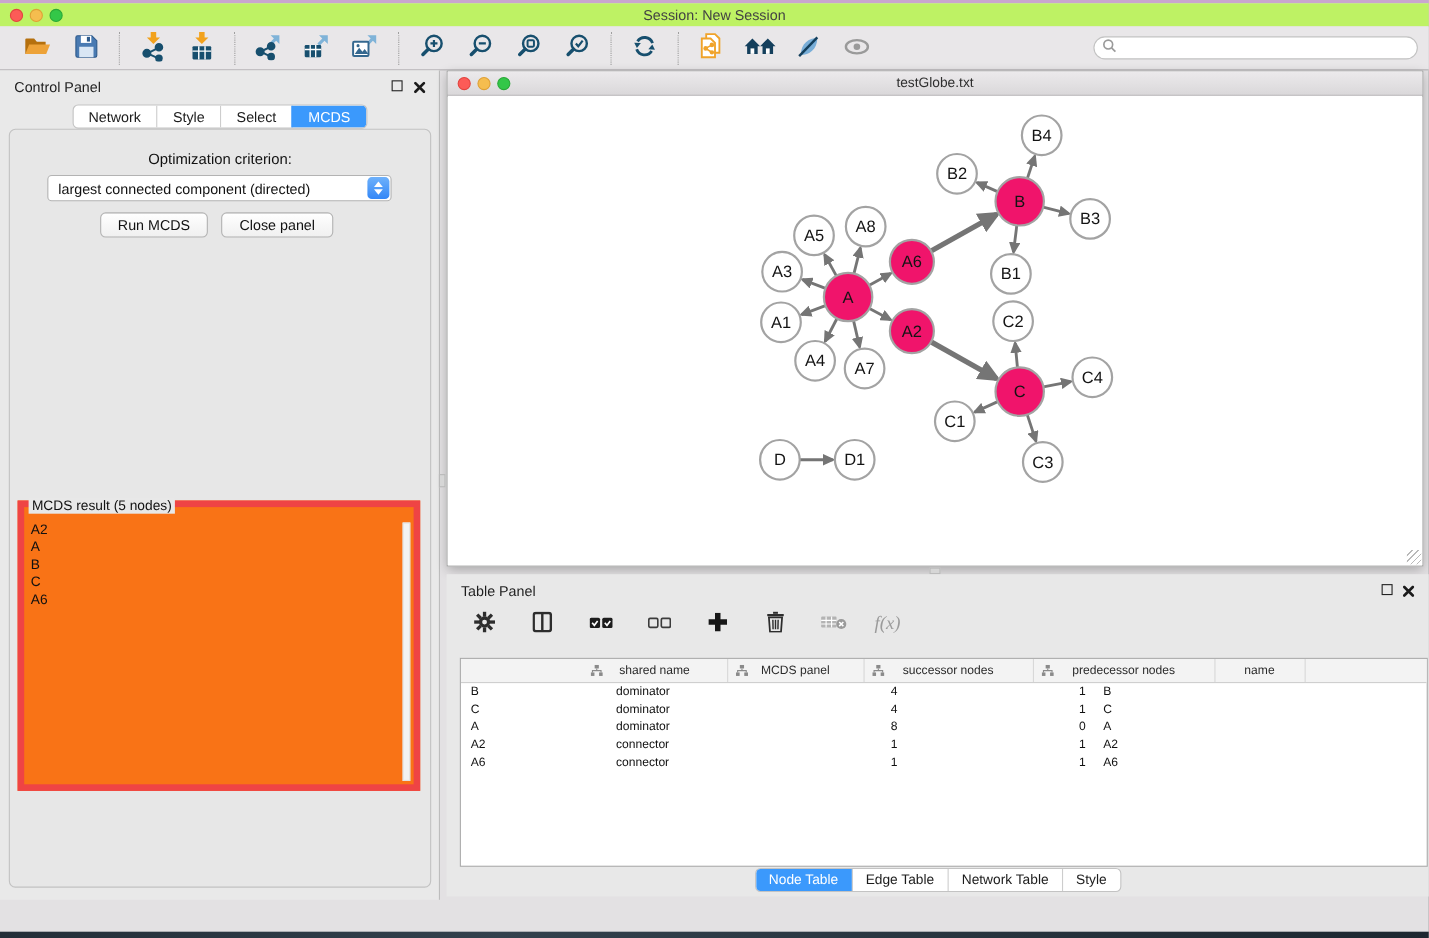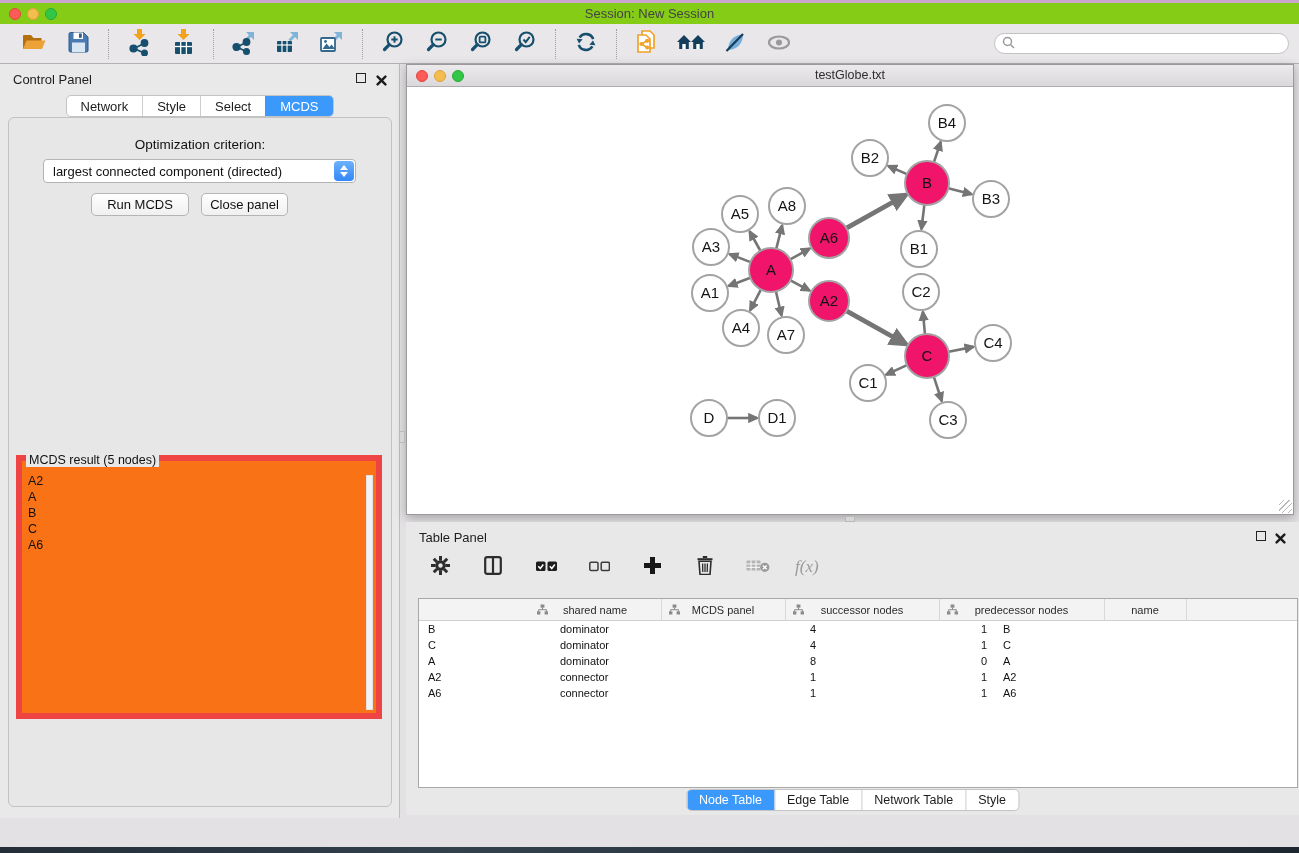--- a/index.html
+++ b/index.html
@@ -3,21 +3,21 @@
 <meta charset="utf-8">
 <style>
   * { box-sizing: border-box; margin: 0; padding: 0; }
   html, body { margin: 0; background: #555; }
   .app {
     position: relative; width: 1299px; height: 853px; overflow: hidden;
     background: #e3e1e3; font-family: "Liberation Sans", sans-serif; color: #222;
   }
   
   .top-strip { position: absolute; left: 0; top: 0; width: 100%; height: 3px; background: #c9a6ce; }
-  .titlebar { position: absolute; left: 0; top: 3px; width: 100%; height: 21px; background: #84cc16; }
+  .titlebar { position: absolute; left: 0; top: 3px; width: 100%; height: 21px; background: #bef264; }
   .tl { position: absolute; top: 5px; width: 12px; height: 12px; border-radius: 50%; display: inline-block; }
   .tl.red    { left: 9px;  background: #fc5b57; border: 1px solid #e2443f; }
   .tl.yellow { left: 27px; background: #f5bd4f; border: 1px solid #dfa036; }
   .tl.green  { left: 45px; background: #33c748; border: 1px solid #2aa838; }
   .titlebar-title { position: absolute; left: 0; right: 0; top: 3px; text-align: center; font-size: 13px; color: #434343; }
   .toolbar {
     position: absolute; left: 0; top: 24px; width: 100%; height: 40px; background: #e9e7e9;
     border-bottom: 1px solid #b2b0b2; display: flex; align-items: center; padding-left: 10px;
   }
   .tgroup { display: flex; align-items: center; gap: 12px; padding: 0 8px; }
@@ -43,21 +43,21 @@
   .cp-pane { position: absolute; left: 8px; top: 53px; width: 384px; height: 690px; border: 1px solid #c2c2c2; border-radius: 6px; background: #e7e7e7; }
   .opt-label { position: absolute; top: 19px; width: 100%; text-align: center; font-size: 13.5px; color: #111; }
   .dropdown { position: absolute; left: 34px; top: 41px; width: 313px; height: 24px; background: #fff; border: 1px solid #b3b3b3; border-radius: 4px; font-size: 13px; }
   .dropdown-value { position: absolute; left: 9px; top: 4px; color: #111; white-space: nowrap; }
   .dropdown-stepper { position: absolute; right: 1px; top: 1px; width: 20px; height: 20px; border-radius: 4px;
     background: linear-gradient(#6eb1fb, #3387f7); display: flex; flex-direction: column; align-items: center; justify-content: center; gap: 2px; }
   .chev-up { width: 0; height: 0; border-left: 4px solid transparent; border-right: 4px solid transparent; border-bottom: 5px solid #fff; }
   .chev-dn { width: 0; height: 0; border-left: 4px solid transparent; border-right: 4px solid transparent; border-top: 5px solid #fff; }
   .cp-btn { position: absolute; top: 75px; height: 23px; background: linear-gradient(#ffffff,#f0f0f0); border: 1px solid #b4b4b4; border-radius: 5px; font-size: 13px; color: #111; font-family: "Liberation Sans", sans-serif; }
   .run-btn { left: 82px; width: 98px; }
-  .closep-btn { left: 192px; width: 87px; }
+  .closep-btn { left: 192px; width: 102px; }
   .result-fieldset { position: absolute; left: 16px; top: 391px; width: 366px; height: 264px; border: 6px solid #ef4444; background: #f97316; }
   .result-legend { position: absolute; top: -8px; left: 4px; background: #e8e8e8; padding: 0 3px; font-size: 12.5px; color: #111; }
   .result-list { position: absolute; left: 1px; top: 12px; right: 12px; bottom: 2px; font-size: 12.5px; overflow: hidden; }
   .result-item { line-height: 16px; padding-left: 5px; color: #111; }
   .result-scrollbar { position: absolute; right: 3px; top: 14px; bottom: 3px; width: 7px; background: #f3f3f3; border: 1px solid #e2e2e2; }
   
   .network-window { position: absolute; left: 406px; top: 64px; width: 888px; height: 451px; background: #fff; border: 1px solid #9a9a9a; box-shadow: 0 3px 10px rgba(0,0,0,.28); }
   .nw-titlebar { position: absolute; left: 0; top: 0; right: 0; height: 22px; background: linear-gradient(#eceaec, #dad8da); border-bottom: 1px solid #aeacae; }
   .nw-titlebar .tl { top: 5px; }
   .nw-titlebar .tl.red { left: 9px; } .nw-titlebar .tl.yellow { left: 27px; } .nw-titlebar .tl.green { left: 45px; }

